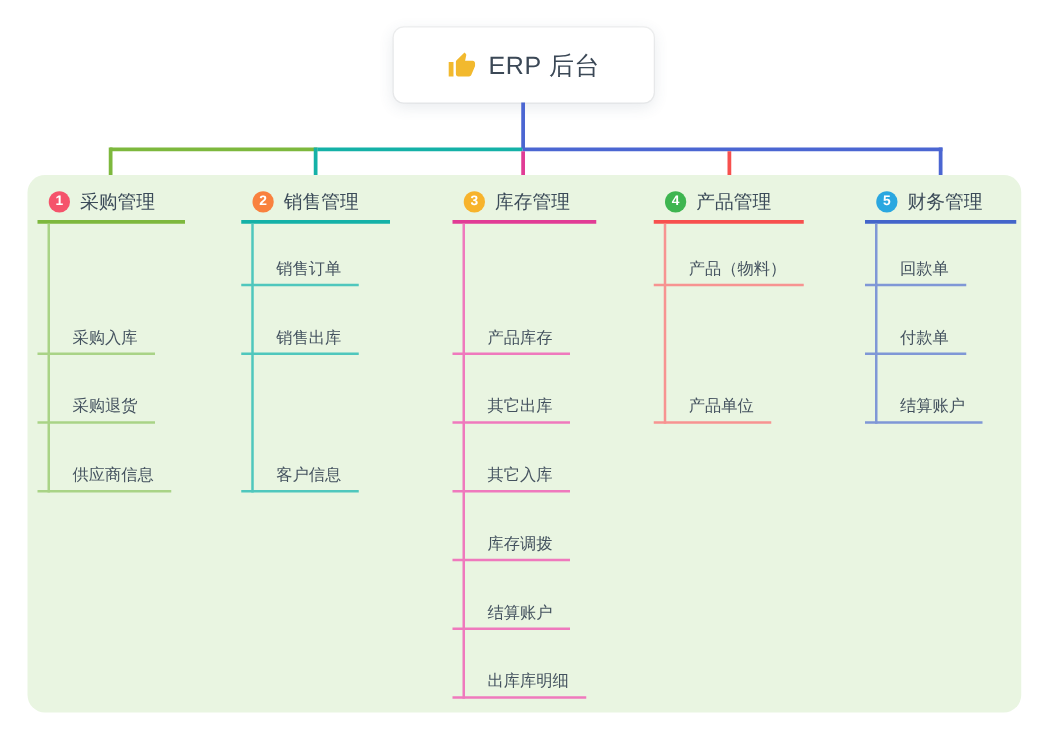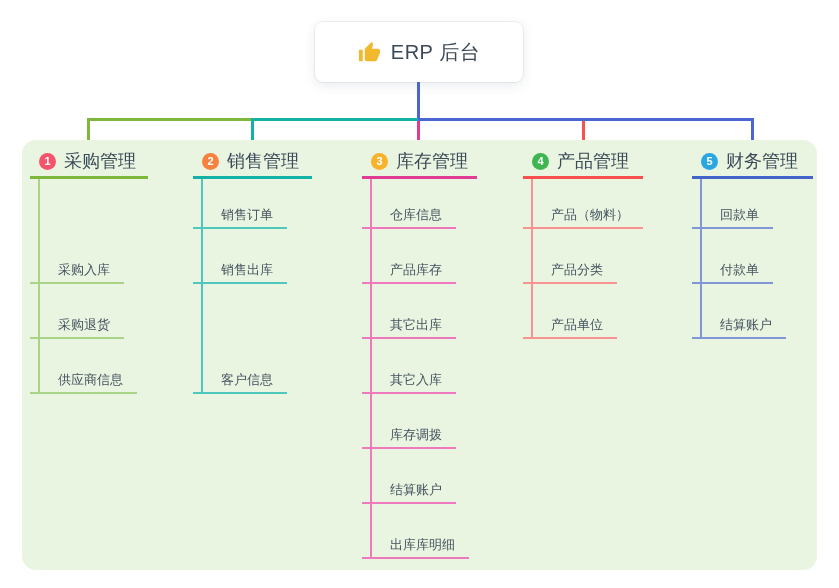--- a/index.html
+++ b/index.html
@@ -40,21 +40,21 @@
   .bh2{left:193px;width:119px;border-color:#14b1a7;}
   .bh3{left:362px;width:115px;border-color:#e13c95;}
   .bh4{left:523px;width:120px;border-color:#f7504e;}
   .bh5{left:692px;width:121px;border-color:#4365ca;}
   .badge{
     width:17px;height:17px;border-radius:50%;color:#fff;font-size:11px;font-weight:bold;
     display:flex;align-items:center;justify-content:center;flex:none;
   }
   .badge1{background:#f5536b;} .badge2{background:#f9813e;} .badge3{background:#f7b32c;}
   .badge4{background:#3eb550;} .badge5{background:#2aa7e0;}
-  .branch-title{font-size:18px;color:#3b4a58;font-weight:500;white-space:nowrap;}
+  .branch-title{font-size:15px;color:#3b4a58;font-weight:500;white-space:nowrap;}
   
   .spine{position:absolute;width:2px;top:179px;}
   .sp1{left:38px;height:215px;background:#a9d386;}
   .sp2{left:201px;height:215px;background:#4fc7bd;}
   .sp3{left:370px;height:380px;background:#ef79bd;}
   .sp4{left:531px;height:160px;background:#f79391;}
   .sp5{left:700px;height:160px;background:#7f97d6;}
   
   .child{
     position:absolute;height:25px;line-height:22px;box-sizing:border-box;
@@ -119,29 +119,27 @@
   <div class="spine sp5"></div>
 
   <div class="child c1" style="top:259px">采购入库</div>
   <div class="child c1" style="top:314px">采购退货</div>
   <div class="child c1" style="top:369px">供应商信息</div>
 
   <div class="child c2" style="top:204px">销售订单</div>
   <div class="child c2" style="top:259px">销售出库</div>
   <div class="child c2" style="top:369px">客户信息</div>
 
-  <div class="child c3" style="top:204px">仓库信息</div>
   <div class="child c3" style="top:259px">产品库存</div>
   <div class="child c3" style="top:314px">其它出库</div>
   <div class="child c3" style="top:369px">其它入库</div>
   <div class="child c3" style="top:424px">库存调拨</div>
   <div class="child c3" style="top:479px">结算账户</div>
   <div class="child c3" style="top:534px">出库库明细</div>
 
   <div class="child c4" style="top:204px">产品（物料）</div>
-  <div class="child c4" style="top:259px">产品分类</div>
   <div class="child c4" style="top:314px">产品单位</div>
 
   <div class="child c5" style="top:204px">回款单</div>
   <div class="child c5" style="top:259px">付款单</div>
   <div class="child c5" style="top:314px">结算账户</div>
 
 </div>
 
 </body></html>

